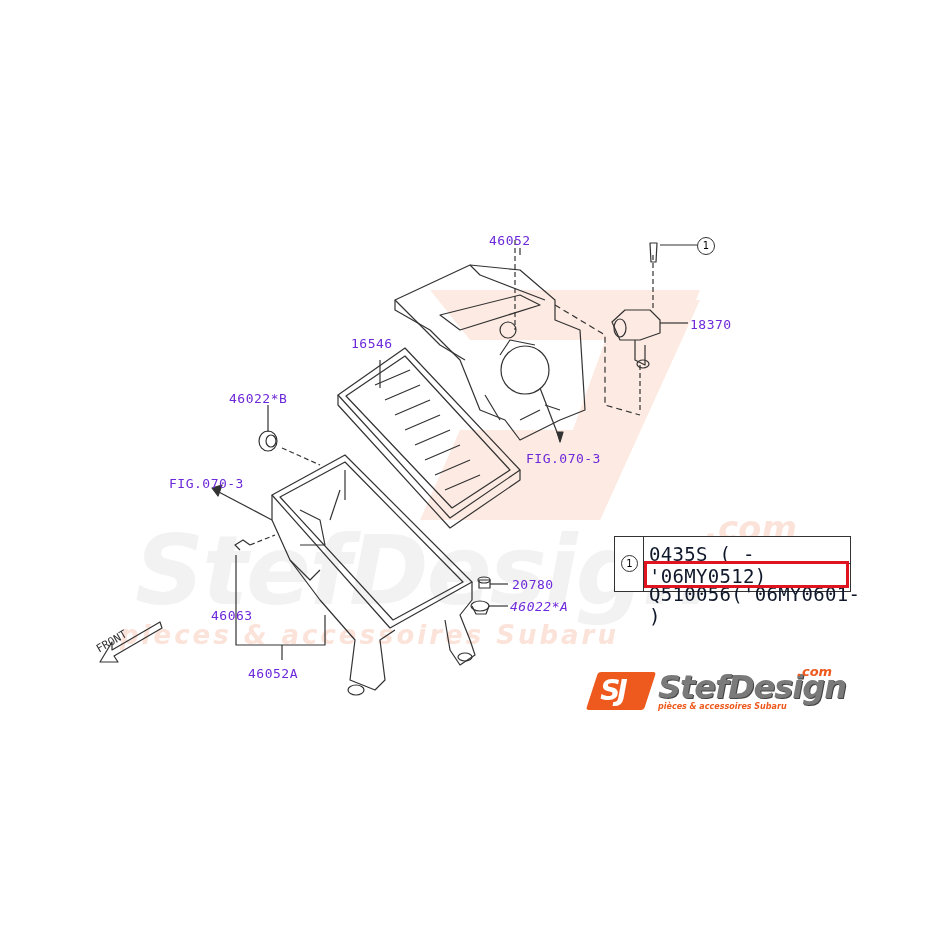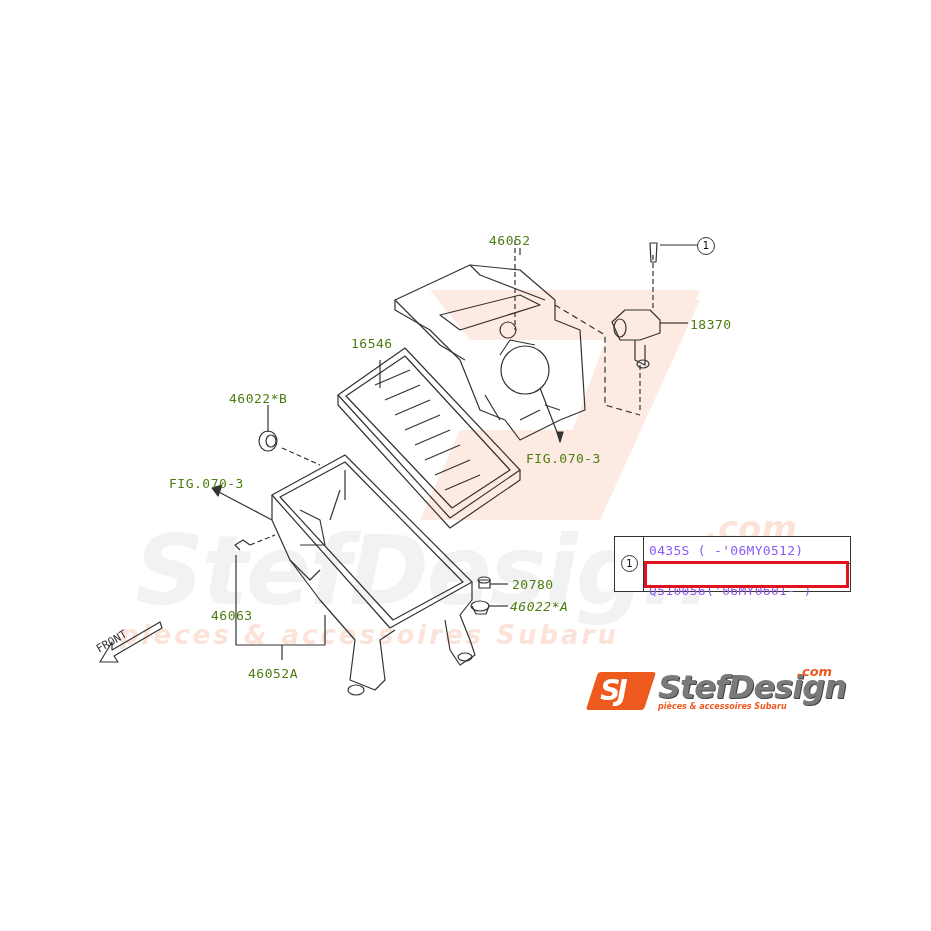--- a/index.html
+++ b/index.html
@@ -1,22 +1,22 @@
 <!DOCTYPE html>
 <html><head>
 <meta charset="utf-8">
 <style>
   html,body{margin:0;padding:0;background:#ffffff;}
   body{width:931px;height:931px;position:relative;overflow:hidden;font-family:"DejaVu Sans Mono","Liberation Mono",monospace;}
   #canvas{position:absolute;left:0;top:0;width:931px;height:931px;}
-  .lbl{position:absolute;font-family:"DejaVu Sans Mono","Liberation Mono",monospace;font-size:13px;color:#4d7c0f;letter-spacing:0.5px;white-space:nowrap;line-height:14px;}
+  .lbl{position:absolute;font-family:"DejaVu Sans Mono","Liberation Mono",monospace;font-size:13px;color:#6d28d9;letter-spacing:0.5px;white-space:nowrap;line-height:14px;}
   .legend{position:absolute;left:614px;top:536px;width:235px;height:54px;border:1px solid #333;background:#fff;}
   .legend .num{position:absolute;left:0;top:0;width:28px;height:54px;border-right:1px solid #333;}
   .legend .num span{position:absolute;left:6px;top:18px;width:15px;height:15px;border:1px solid #333;border-radius:50%;font-size:10px;line-height:15px;text-align:center;font-family:"DejaVu Sans",sans-serif;}
-  .legend .row{position:absolute;left:34px;font-size:13px;color:#8b5cf6;letter-spacing:0.3px;font-family:"DejaVu Sans Mono",monospace;}
+  .legend .row{position:absolute;left:34px;font-size:19px;color:#0f172a;letter-spacing:0.3px;font-family:"DejaVu Sans Mono",monospace;}
   .legend .r1{top:6px;}
   .legend .r2{top:46px;}
   .legend .sep{position:absolute;left:28px;right:0;top:26px;border-top:1px solid #333;}
   .highlight{position:absolute;left:644px;top:561px;width:205px;height:27px;border:3px solid #e0141e;box-sizing:border-box;}
   .circ{position:absolute;width:16px;height:16px;border:1px solid #333;border-radius:50%;font-size:10px;line-height:16px;text-align:center;font-family:"DejaVu Sans",sans-serif;background:#fff;}
   .logo{position:absolute;left:592px;top:668px;width:255px;height:45px;}
   .logo-mark{position:absolute;left:0;top:4px;width:58px;height:38px;background:#ee5a1e;transform:skewX(-18deg);border-radius:3px;}
   .logo-mark span{position:absolute;left:8px;top:2px;font-family:"DejaVu Sans",sans-serif;font-weight:bold;font-style:italic;font-size:28px;color:#fff;letter-spacing:-3px;transform:skewX(18deg);}
   .logo-text{position:absolute;left:66px;top:0px;font-family:"DejaVu Sans",sans-serif;font-weight:bold;font-style:italic;font-size:32px;color:#7a7a7a;letter-spacing:-1px;text-shadow:1px 1px 0 #444;}
   .logo-com{position:absolute;left:195px;top:-4px;font-family:"DejaVu Sans",sans-serif;font-weight:bold;font-style:italic;font-size:13px;color:#ee5a1e;}

